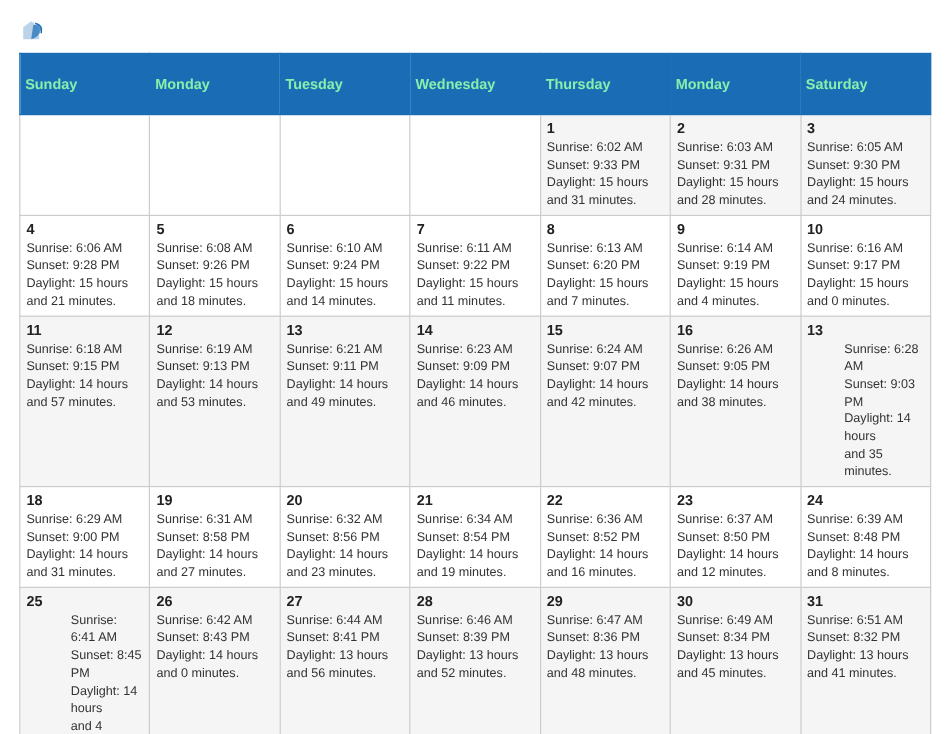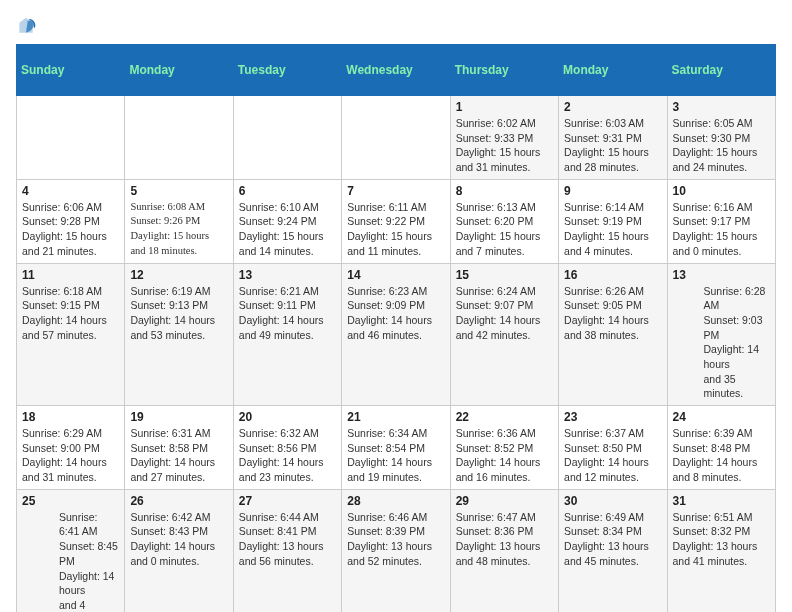--- a/index.html
+++ b/index.html
@@ -139,21 +139,21 @@
       <tr>
         <td>
           <span class="day-number">4</span>
           <div class="day-info" style="white-space: pre-line;">Sunrise: 6:06 AM
 Sunset: 9:28 PM
 Daylight: 15 hours
 and 21 minutes.</div>
         </td>
         <td>
           <span class="day-number">5</span>
-          <div class="day-info" style="white-space: pre-line; font-family: Liberation Serif, serif;">Sunrise: 6:08 AM
+          <div class="day-info" style="white-space: pre-line;">Sunrise: 6:08 AM
 Sunset: 9:26 PM
 Daylight: 15 hours
 and 18 minutes.</div>
         </td>
         <td>
           <span class="day-number">6</span>
           <div class="day-info" style="white-space: pre-line;">Sunrise: 6:10 AM
 Sunset: 9:24 PM
 Daylight: 15 hours
 and 14 minutes.</div>

